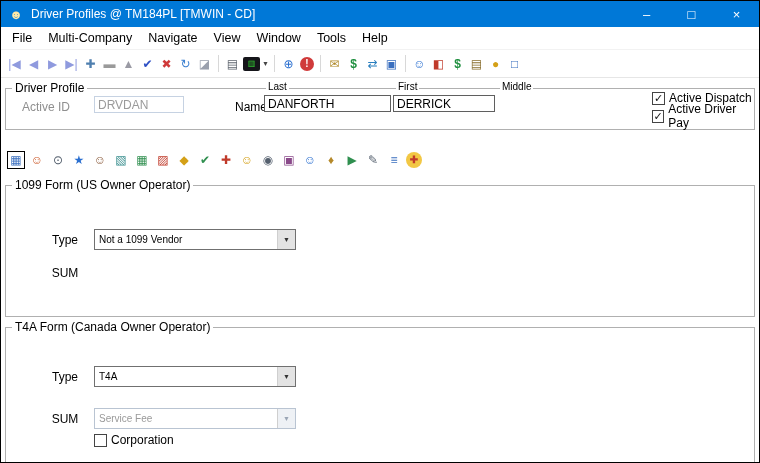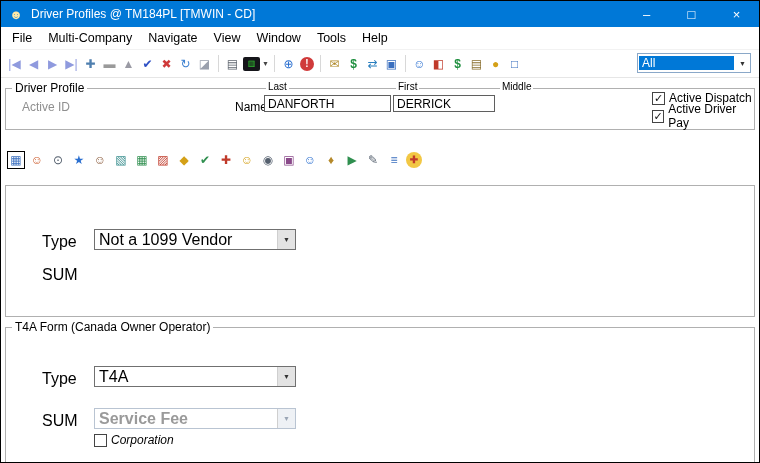--- a/index.html
+++ b/index.html
@@ -44,28 +44,28 @@
   .checkrow .cklabel{font-size:12px;margin-left:4px;}
   
   .tab-toolbar{display:flex;align-items:center;gap:3px;padding:5px 4px 2px 6px;}
   .tab-icon{min-width:18px;width:18px;height:18px;display:flex;align-items:center;justify-content:center;
             font-size:12px;line-height:1;box-sizing:border-box;}
   .tab-icon.selected{border:1.5px solid #000;}
   .tab-icon.round{border-radius:50%;font-weight:bold;font-size:10px;width:16px;height:16px;min-width:16px;}
   
   .gb-1099{margin:14px 4px 0 4px;height:130px;}
   .gb-t4a{margin:10px 4px 0 4px;height:146px;}
-  .rlabel{position:absolute;font-size:16px;text-align:left;width:46px;}
+  .rlabel{position:absolute;font-size:12px;text-align:center;width:46px;}
   .combo{position:absolute;width:202px;height:21px;box-sizing:border-box;border:1px solid #707070;background:#fff;
          display:flex;align-items:center;}
-  .combo .txt{flex:1;font-size:16px;padding:0 4px;white-space:nowrap;overflow:hidden;color:#000;}
+  .combo .txt{flex:1;font-size:10px;padding:0 4px;white-space:nowrap;overflow:hidden;color:#000;}
   .combo .arrow{width:17px;align-self:stretch;background:#e3e3e3;border-left:1px solid #cfcfcf;display:flex;
                 align-items:center;justify-content:center;font-size:7px;color:#333;}
   .combo.disabled{border-color:#b9c4d2;}
-  .combo.disabled .txt{color:#9a9a9a;font-weight:bold;}
+  .combo.disabled .txt{color:#9a9a9a;}
   .combo.disabled .arrow{background:#eef1f5;color:#9aa5b5;}
 </style>
 </head>
 <body>
 
 <div class="window">
 
   <div class="titlebar">
     <span class="app-icon">☻</span>
     <span class="title">Driver Profiles @ TM184PL [TMWIN - CD]</span>
@@ -114,30 +114,27 @@
         <span class="tb-icon" title="transfer-icon" style="color: rgb(42, 127, 191);">⇄</span>
         <span class="tb-icon" title="screens-icon" style="color: rgb(58, 111, 191);">▣</span>
         <span class="tb-icon sep" title="toolbar-separator"></span>
         <span class="tb-icon" title="driver-icon" style="color: rgb(42, 111, 208);">☺</span>
         <span class="tb-icon" title="truck-icon" style="color: rgb(192, 58, 42);">◧</span>
         <span class="tb-icon bold" title="money-icon" style="color: rgb(31, 143, 63);">$</span>
         <span class="tb-icon" title="ledger-icon" style="color: rgb(138, 111, 47);">▤</span>
         <span class="tb-icon" title="coins-icon" style="color: rgb(212, 160, 23);">●</span>
         <span class="tb-icon" title="monitor-icon" style="color: rgb(58, 111, 191);">□</span>
       </div>
-    <div class="filter-combo">
-      <span class="sel">All</span>
-      <span class="arrow">▼</span>
-    </div>
   </div>
 
   <div class="groupbox profile-group">
     <span class="legend">Driver Profile</span>
 
     <span class="lbl dim" style="left:16px;top:11px;">Active ID</span>
+    <input class="field disabled" style="left: 88px; top: 7px; width: 90px;" readonly="" value="DRVDAN">
 
     <span class="lbl" style="left:229px;top:11px;">Name</span>
 
     <span class="colhead" style="left:260px;">Last</span>
     <span class="colhead" style="left:390px;">First</span>
     <span class="colhead" style="left:494px;">Middle</span>
 
     <input class="field" style="left: 258px; top: 6px; width: 127px;" value="DANFORTH">
     <input class="field" style="left: 387px; top: 6px; width: 102px;" value="DERRICK">
 
@@ -169,20 +166,21 @@
       <span class="tab-icon" title="tab-training-icon" style="color: rgb(138, 74, 138);">▣</span>
       <span class="tab-icon" title="tab-personnel-icon" style="color: rgb(42, 111, 208);">☺</span>
       <span class="tab-icon" title="tab-key-icon" style="color: rgb(181, 137, 42);">♦</span>
       <span class="tab-icon" title="tab-go-icon" style="color: rgb(47, 143, 79);">▶</span>
       <span class="tab-icon" title="tab-notes-icon" style="color: rgb(85, 96, 110);">✎</span>
       <span class="tab-icon" title="tab-list-icon" style="color: rgb(58, 111, 191);">≡</span>
       <span class="tab-icon round" title="tab-add-icon" style="color: rgb(192, 58, 42); background-color: rgb(242, 199, 68);">✚</span>
     </div>
 
   <div class="groupbox gb-1099">
+    <span class="legend">1099 Form (US Owner Operator)</span>
 
     <span class="rlabel" style="left:36px;top:47px;">Type</span>
     <div class="combo" style="left:88px;top:43px;">
       <span class="txt">Not a 1099 Vendor</span>
       <span class="arrow">▼</span>
     </div>
 
     <span class="rlabel" style="left:36px;top:80px;">SUM</span>
   </div>
 
@@ -194,19 +192,19 @@
       <span class="txt">T4A</span>
       <span class="arrow">▼</span>
     </div>
 
     <span class="rlabel" style="left:36px;top:84px;">SUM</span>
     <div class="combo disabled" style="left:88px;top:80px;">
       <span class="txt">Service Fee</span>
       <span class="arrow">▼</span>
     </div>
 
-    <div class="checkrow" style="left:88px;top:104px;font-style:italic;">
+    <div class="checkrow" style="left:88px;top:104px;">
       <span class="checkbox"></span>
       <span class="cklabel">Corporation</span>
     </div>
   </div>
 
 </div>
 
 </body></html>

